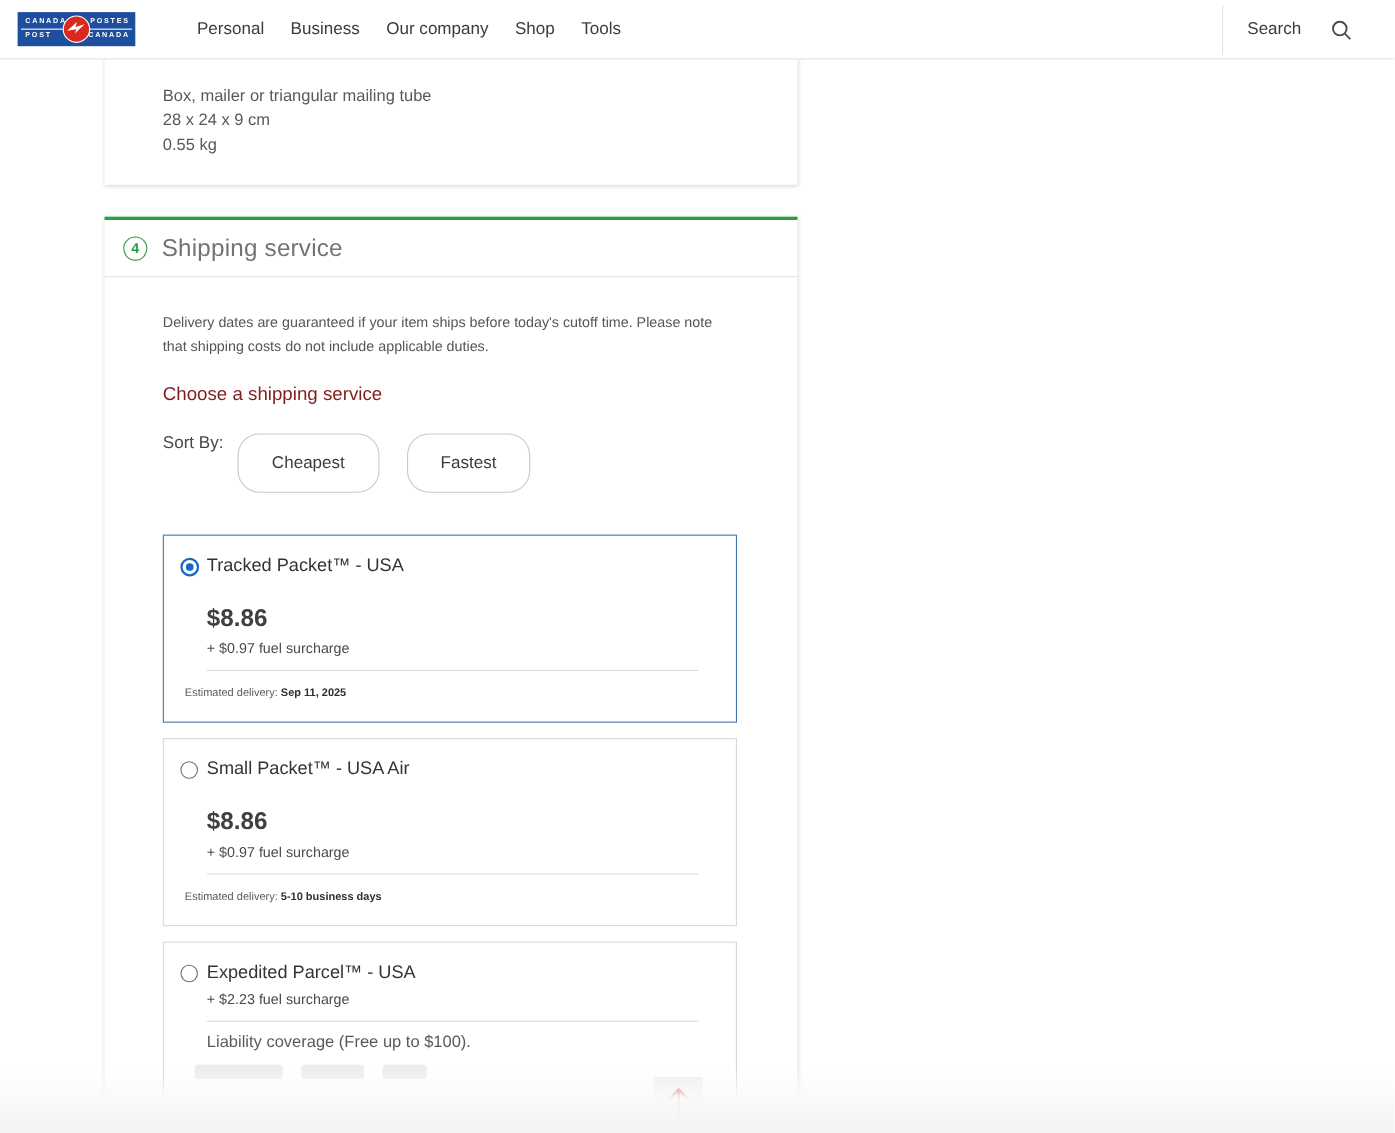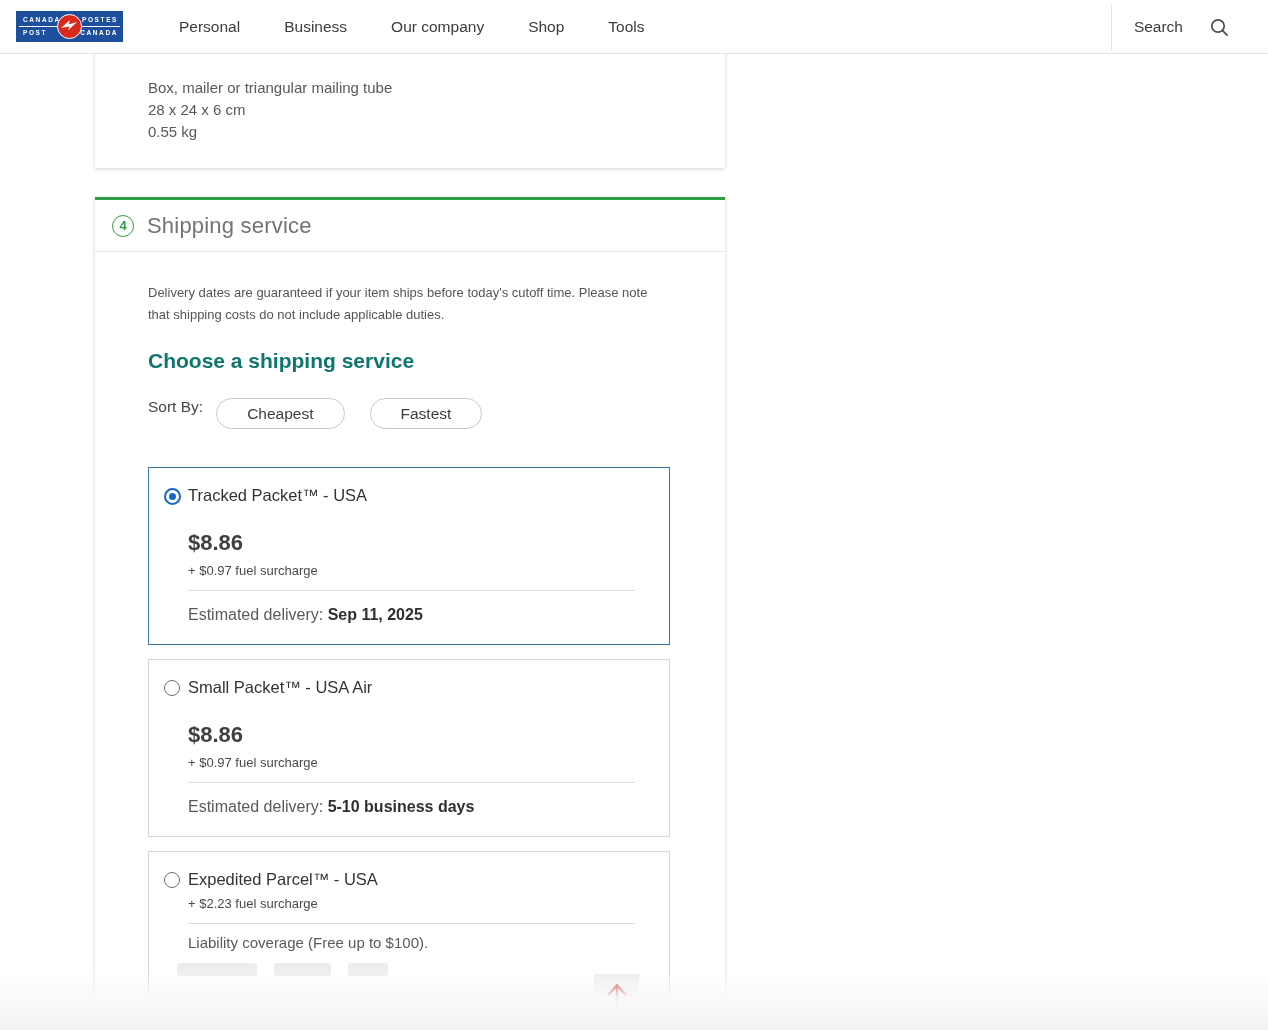--- a/index.html
+++ b/index.html
@@ -15,21 +15,21 @@
   .logo .ltext { position:absolute; color:#fff; font-weight:bold; font-size:6.5px; letter-spacing:1.6px; line-height:6.5px; }
   .logo .lt1 { left:7px; top:6px; }
   .logo .lt2 { left:7px; bottom:6px; }
   .logo .lt3 { right:5px; top:6px; }
   .logo .lt4 { right:5px; bottom:6px; }
   .logo .hline { position:absolute; left:3px; right:3px; top:15px; height:1px; background:#fff; }
   .logo .emblem { position:absolute; left:41px; top:3px; width:25px; height:25px; border-radius:50%;
                   background:#d9291c; border:1px solid #fff; }
   .logo .emblem svg { position:absolute; left:2px; top:3px; }
 
-  .nav { position:absolute; left:179px; top:0; height:54px; display:flex; align-items:center; column-gap:44px; }
+  .nav { position:absolute; left:179px; top:0; height:54px; display:flex; align-items:center; column-gap:24px; }
   .nav-item { font-size:15.5px; color:#3b3b3b; cursor:pointer; white-space:nowrap; }
 
   .header-right { position:absolute; right:38px; top:0; height:54px; display:flex; align-items:center; column-gap:26px; }
   .header-divider { position:absolute; right:156px; top:5px; width:1px; height:45px; background:#e3e3e3; }
   .search-label { font-size:15.5px; color:#3b3b3b; cursor:pointer; }
   .search-icon { cursor:pointer; display:flex; align-items:center; }
 
   
   .card-shadow { box-shadow:0 1px 4px rgba(0,0,0,0.18); }
   .package-card { position:absolute; left:95px; top:-22px; width:630px; height:190px; background:#fff; z-index:1; }
@@ -38,44 +38,44 @@
   .section-card { position:absolute; left:95px; top:197px; width:630px; height:833px; background:#fff;
                   border-top:3px solid #2e9e44; z-index:1; }
   .section-header { position:relative; height:52px; border-bottom:1px solid #e4e4e4; display:flex; align-items:center; }
   .step-circle { width:22px; height:22px; border:1.5px solid #2e9e44; border-radius:50%; color:#2e9e44;
                  font-size:13px; font-weight:bold; display:flex; align-items:center; justify-content:center;
                  margin-left:17px; flex:0 0 auto; }
   .section-title { font-size:22px; color:#737373; margin-left:13px; letter-spacing:0.2px; }
 
   .section-body { padding:0 55px 0 53px; }
   .section-desc { margin-top:30px; font-size:13px; line-height:21.5px; color:#555; max-width:522px; }
-  .choose-label { margin-top:24px; font-size:21px; font-weight:bold; color:#0f766e; }
+  .choose-label { margin-top:24px; font-size:17px; font-weight:normal; color:#7f1d1d; }
 
   .sort-row { margin-top:25px; display:flex; }
   .sort-label { font-size:15.5px; color:#474747; }
-  .pill { height:31px; border:1px solid #c9c9c9; border-radius:20px; background:#fff; font-size:15.5px;
+  .pill { height:54px; border:1px solid #c9c9c9; border-radius:20px; background:#fff; font-size:15.5px;
           color:#3c3c3c; padding:0 30px; display:flex; align-items:center; justify-content:center; cursor:pointer;
           font-family:"Liberation Sans","DejaVu Sans",sans-serif; }
   .pill.first { margin-left:13px; }
   .pill + .pill { margin-left:25px; }
 
   .options { margin-top:38px; }
   .option-card { position:relative; width:522px; background:#fff; border:1px solid #d8d8d8; margin-bottom:14px;
                  padding:17px 16px 20px 0; cursor:pointer; }
   .option-card.selected { border-color:#4077ad; }
   .radio { position:absolute; left:15px; top:20px; width:16px; height:16px; border-radius:50%;
            border:1.5px solid #6f6f6f; background:#fff; }
   .option-card.selected .radio { width:17px; height:17px; border:2.5px solid #1668c6; }
   .option-card.selected .radio::after { content:""; position:absolute; left:2.5px; top:2.5px; width:7px; height:7px;
            border-radius:50%; background:#1668c6; }
   .opt-name { margin-left:39px; font-size:16.5px; color:#333; padding-top:1px; }
   .opt-price { margin-left:39px; margin-top:25px; font-size:22px; font-weight:bold; color:#404040; }
   .opt-surcharge { margin-left:39px; margin-top:7px; font-size:13px; color:#4a4a4a; }
   .opt-divider { margin:12px 18px 0 39px; border-top:1px solid #dcdcdc; }
-  .opt-delivery { margin-left:39px; margin-top:15px; font-size:16px; color:#5a5a5a; }
+  .opt-delivery { margin-left:19px; margin-top:15px; font-size:10px; color:#5a5a5a; }
   .opt-delivery b { color:#2f2f2f; }
   .opt-liability { margin-left:39px; margin-top:10px; font-size:15px; color:#5a5a5a; }
 
   .ghost-row { margin:12px 0 0 28px; display:flex; column-gap:17px; opacity:0.5; }
   .ghost { height:13px; background:#dcdcdc; border-radius:3px; }
 
   .scroll-top-btn { position:absolute; right:30px; top:122px; width:45px; height:45px; background:#f0efef;
                     border:none; cursor:pointer; display:flex; align-items:center; justify-content:center; }
 
   .bottom-fade { position:absolute; left:0; bottom:0; width:100%; height:58px; z-index:5; pointer-events:none;
@@ -116,21 +116,21 @@
           <circle cx="9" cy="9" r="6.2" stroke="#4a4a4a" stroke-width="1.7"></circle>
           <line x1="13.6" y1="13.6" x2="18.6" y2="18.6" stroke="#4a4a4a" stroke-width="1.7"></line>
         </svg>
       </span>
     </div>
   </div>
 
   <div class="package-card card-shadow">
     <div class="lines">
       <div>Box, mailer or triangular mailing tube</div>
-      <div>28 x 24 x 6 cm</div>
+      <div>28 x 24 x 9 cm</div>
       <div>0.55 kg</div>
     </div>
   </div>
 
   <div class="section-card card-shadow">
 
     <div class="section-header">
       <span class="step-circle">4</span>
       <span class="section-title">Shipping service</span>
     </div>

